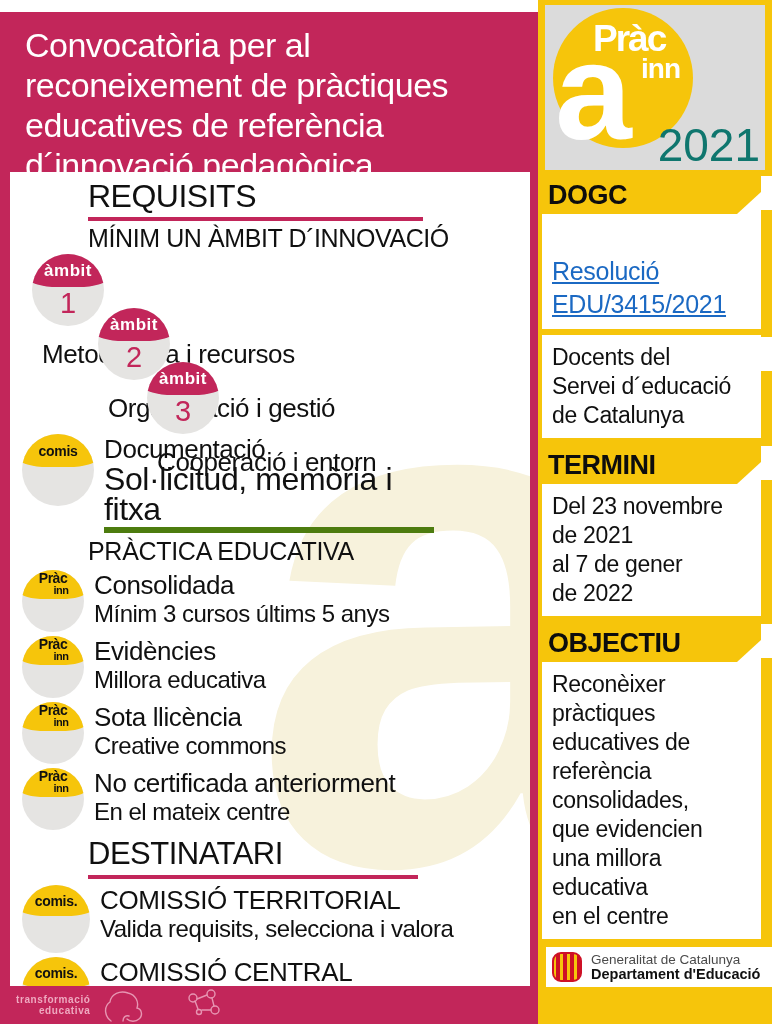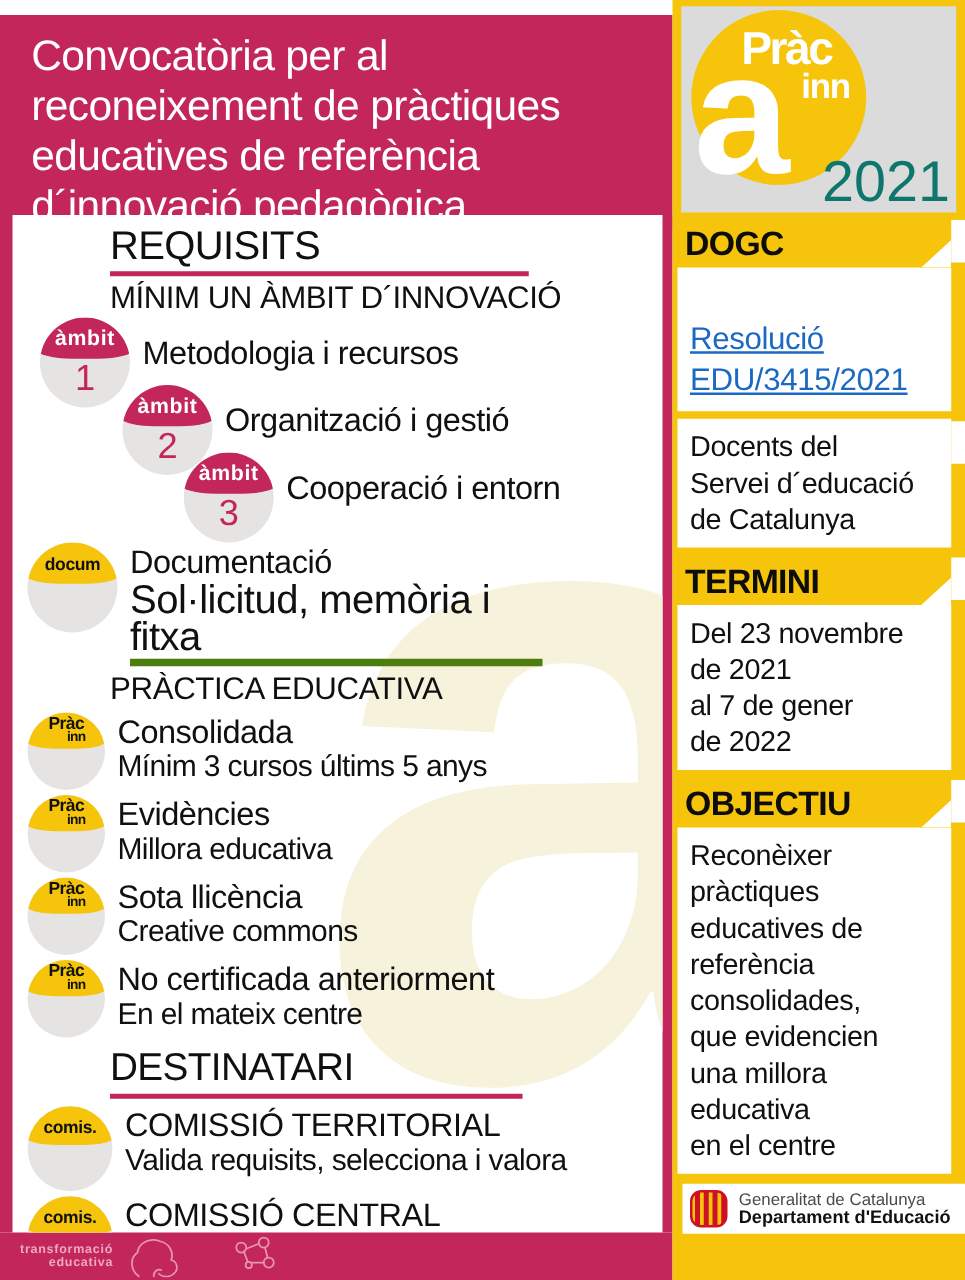--- a/index.html
+++ b/index.html
@@ -35,21 +35,21 @@
   .badge .num{position:absolute;left:0;right:0;top:33px;text-align:center;
               color:#C2265A;font-size:29px;}
   .badge.sm{width:62px;height:62px;}
   .badge.md{width:68px;height:68px;}
   .pdome{flex-direction:column;line-height:12px;}
   .p1{font-weight:bold;font-size:14px;letter-spacing:-0.5px;}
   .p2{font-weight:bold;font-size:11px;margin-left:16px;letter-spacing:-0.5px;}
   .dtxt{font-weight:bold;font-size:14px;letter-spacing:-0.3px;}
 
   .ambits{position:relative;height:180px;margin-top:2px;}
-  .arow{position:absolute;display:flex;}
+  .arow{position:absolute;display:flex;flex-direction:column;}
   .arow.a0{left:22px;top:0;}
   .arow.a1{left:88px;top:54px;}
   .arow.a2{left:137px;top:108px;}
   .alabel{margin:13px 0 0 10px;font-size:26px;letter-spacing:-0.4px;}
 
   .row{display:flex;margin:0 0 4px 12px;}
   .rowtext{margin-left:10px;}
   .rt-title{font-size:26px;line-height:30px;letter-spacing:-0.4px;}
   .rt-detail{font-size:24px;line-height:28px;letter-spacing:-0.5px;}
   .ul-sub{display:inline-block;font-size:32px;line-height:30px;letter-spacing:-0.4px;
@@ -132,21 +132,21 @@
               <span class="dome crimson">àmbit</span>
               <span class="num">3</span>
             </span>
             <span class="alabel">Cooperació i entorn</span>
           </div>
         </div>
 
         <div class="row">
           <span class="badge">
             <span class="dome yellow">
-                <span class="dtxt">docum</span>
+                <span class="dtxt">comis</span>
               </span>
           </span>
           <div class="rowtext">
             <div class="rt-title">Documentació</div>
             <span class="ul-sub">Sol·licitud, memòria i fitxa</span>
           </div>
         </div>
 
         <div class="practica-h">PRÀCTICA EDUCATIVA</div>
 

